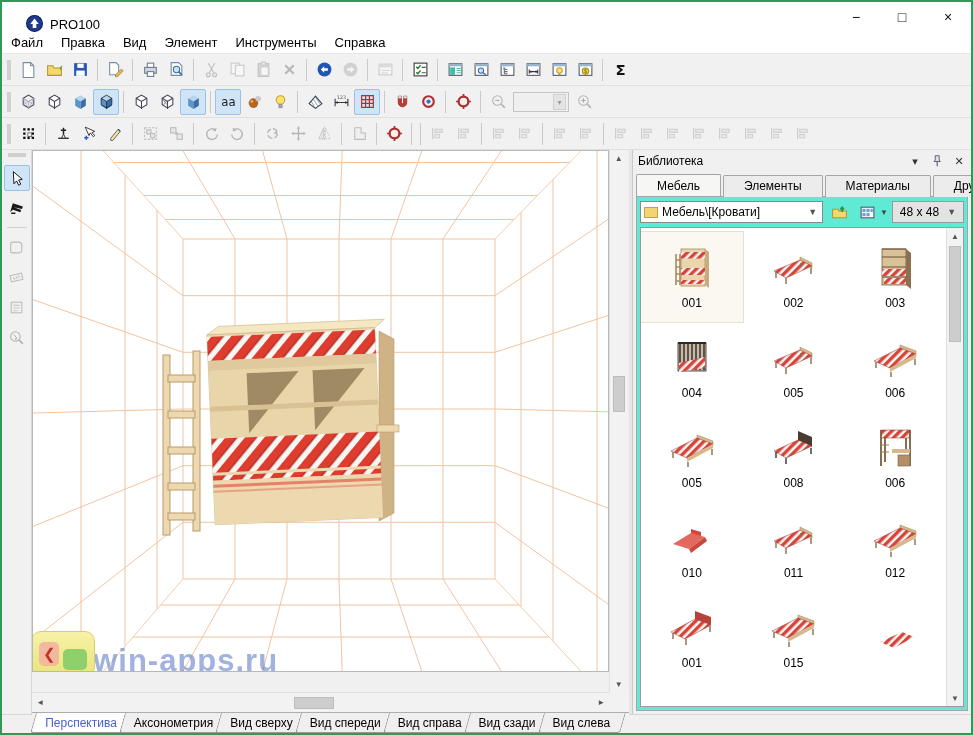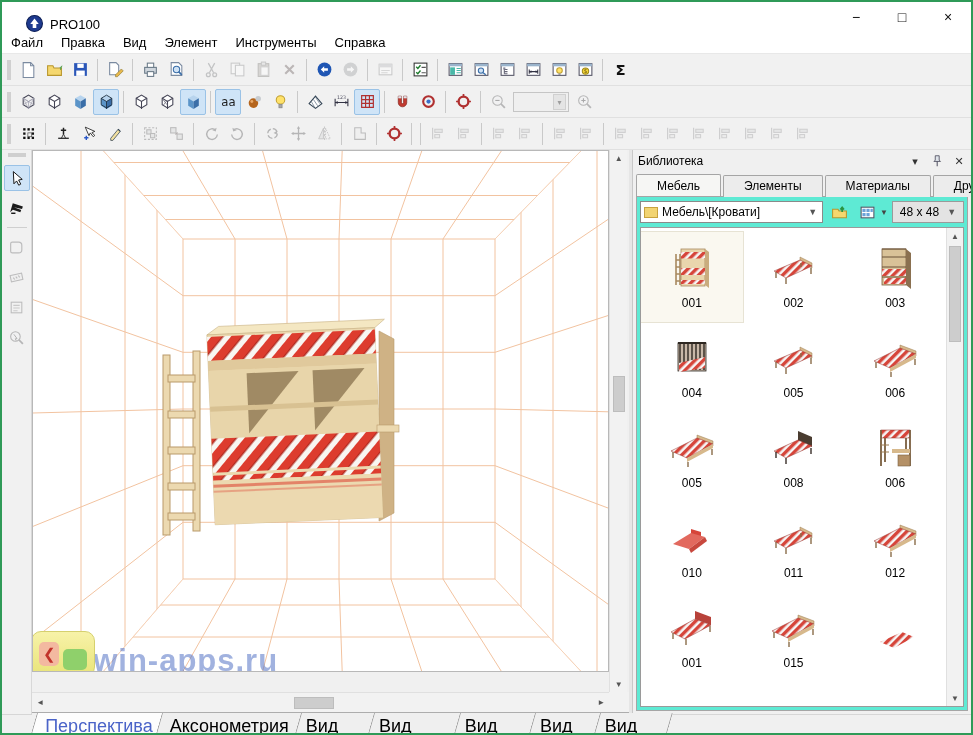--- a/index.html
+++ b/index.html
@@ -44,21 +44,21 @@
   .wmred{width:20px;height:24px;border-radius:5px;background:#f3b9a0;color:#c2332a;font-weight:bold;font-size:15px;display:flex;align-items:center;justify-content:center;}
   .wmgreen{width:24px;height:21px;border-radius:5px;background:#8fd06b;margin-top:10px;}
   
   .vscroll{width:18px;height:542px;background:#f2f2f2;border-left:1px solid #e0e0e0;display:flex;flex-direction:column;align-items:center;}
   .hscroll{height:20px;width:577px;background:#f2f2f2;border-top:1px solid #e0e0e0;display:flex;align-items:center;position:relative;}
   .sbtn{color:#555;font-size:8px;width:16px;height:16px;display:flex;align-items:center;justify-content:center;flex:none;}
   .vthumb{width:12px;height:36px;background:#cdcdcd;border:1px solid #bdbdbd;margin-top:210px;}
   .hthumb{width:40px;height:12px;background:#cdcdcd;border:1px solid #bdbdbd;position:absolute;left:262px;top:4px;}
   .hspacer{flex:1;}
   
-  .vtabs{display:flex;align-items:flex-start;height:22px;background:#f0f0f0;border-top:1px solid #adadad;padding-left:8px;font-size:18px;width:597px;}
+  .vtabs{display:flex;align-items:flex-start;height:22px;background:#f0f0f0;border-top:1px solid #adadad;padding-left:8px;font-size:12px;width:597px;}
   .vtab{position:relative;padding:3px 12px;margin-left:-7px;}
   .vtab::before{content:"";position:absolute;inset:0;background:#efefef;border:1px solid #9a9a9a;border-top:none;transform:skewX(-16deg);border-radius:0 0 3px 3px;}
   .vtab span{position:relative;}
   .vtab.active::before{background:#fdfdfd;}
   .vtab.active span{color:#4a63c8;}
   
   .splitter{width:3px;background:#e6e6e6;}
   
   .panel{width:339px;background:#f0f0f0;border-left:1px solid #c8c8c8;display:flex;flex-direction:column;font-size:12px;}
   .phead{height:22px;display:flex;align-items:center;padding:0 5px;}

